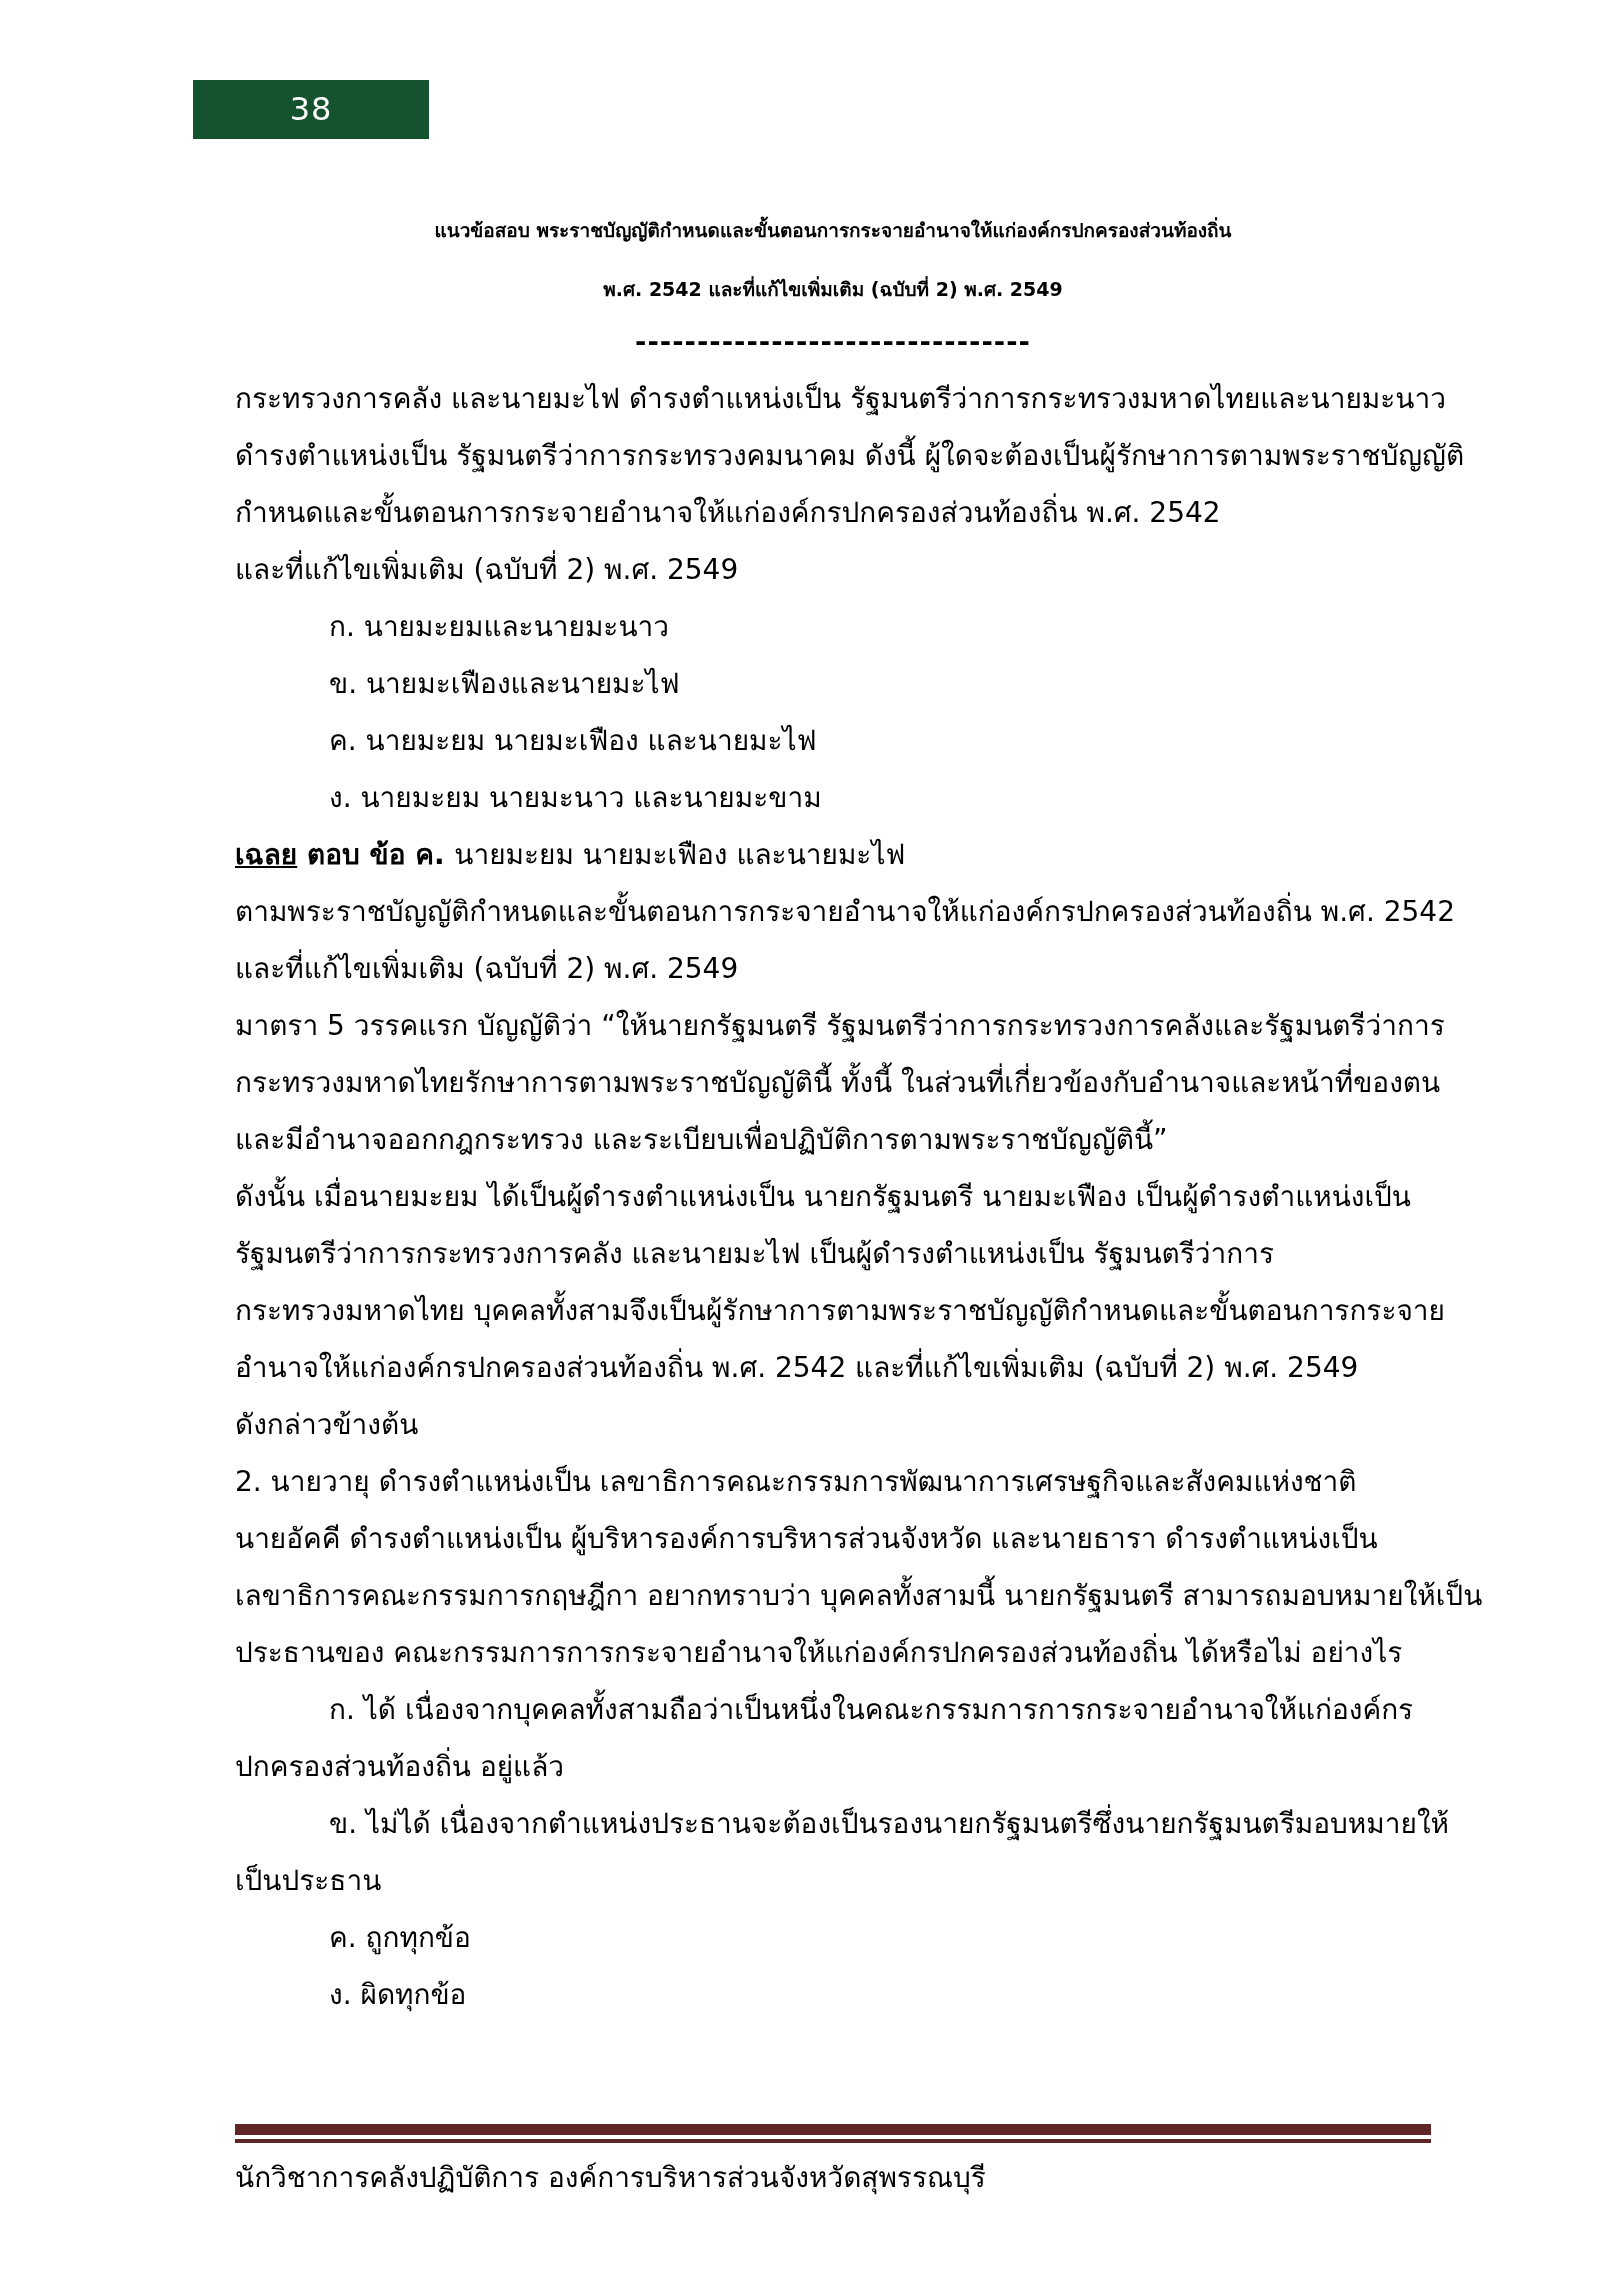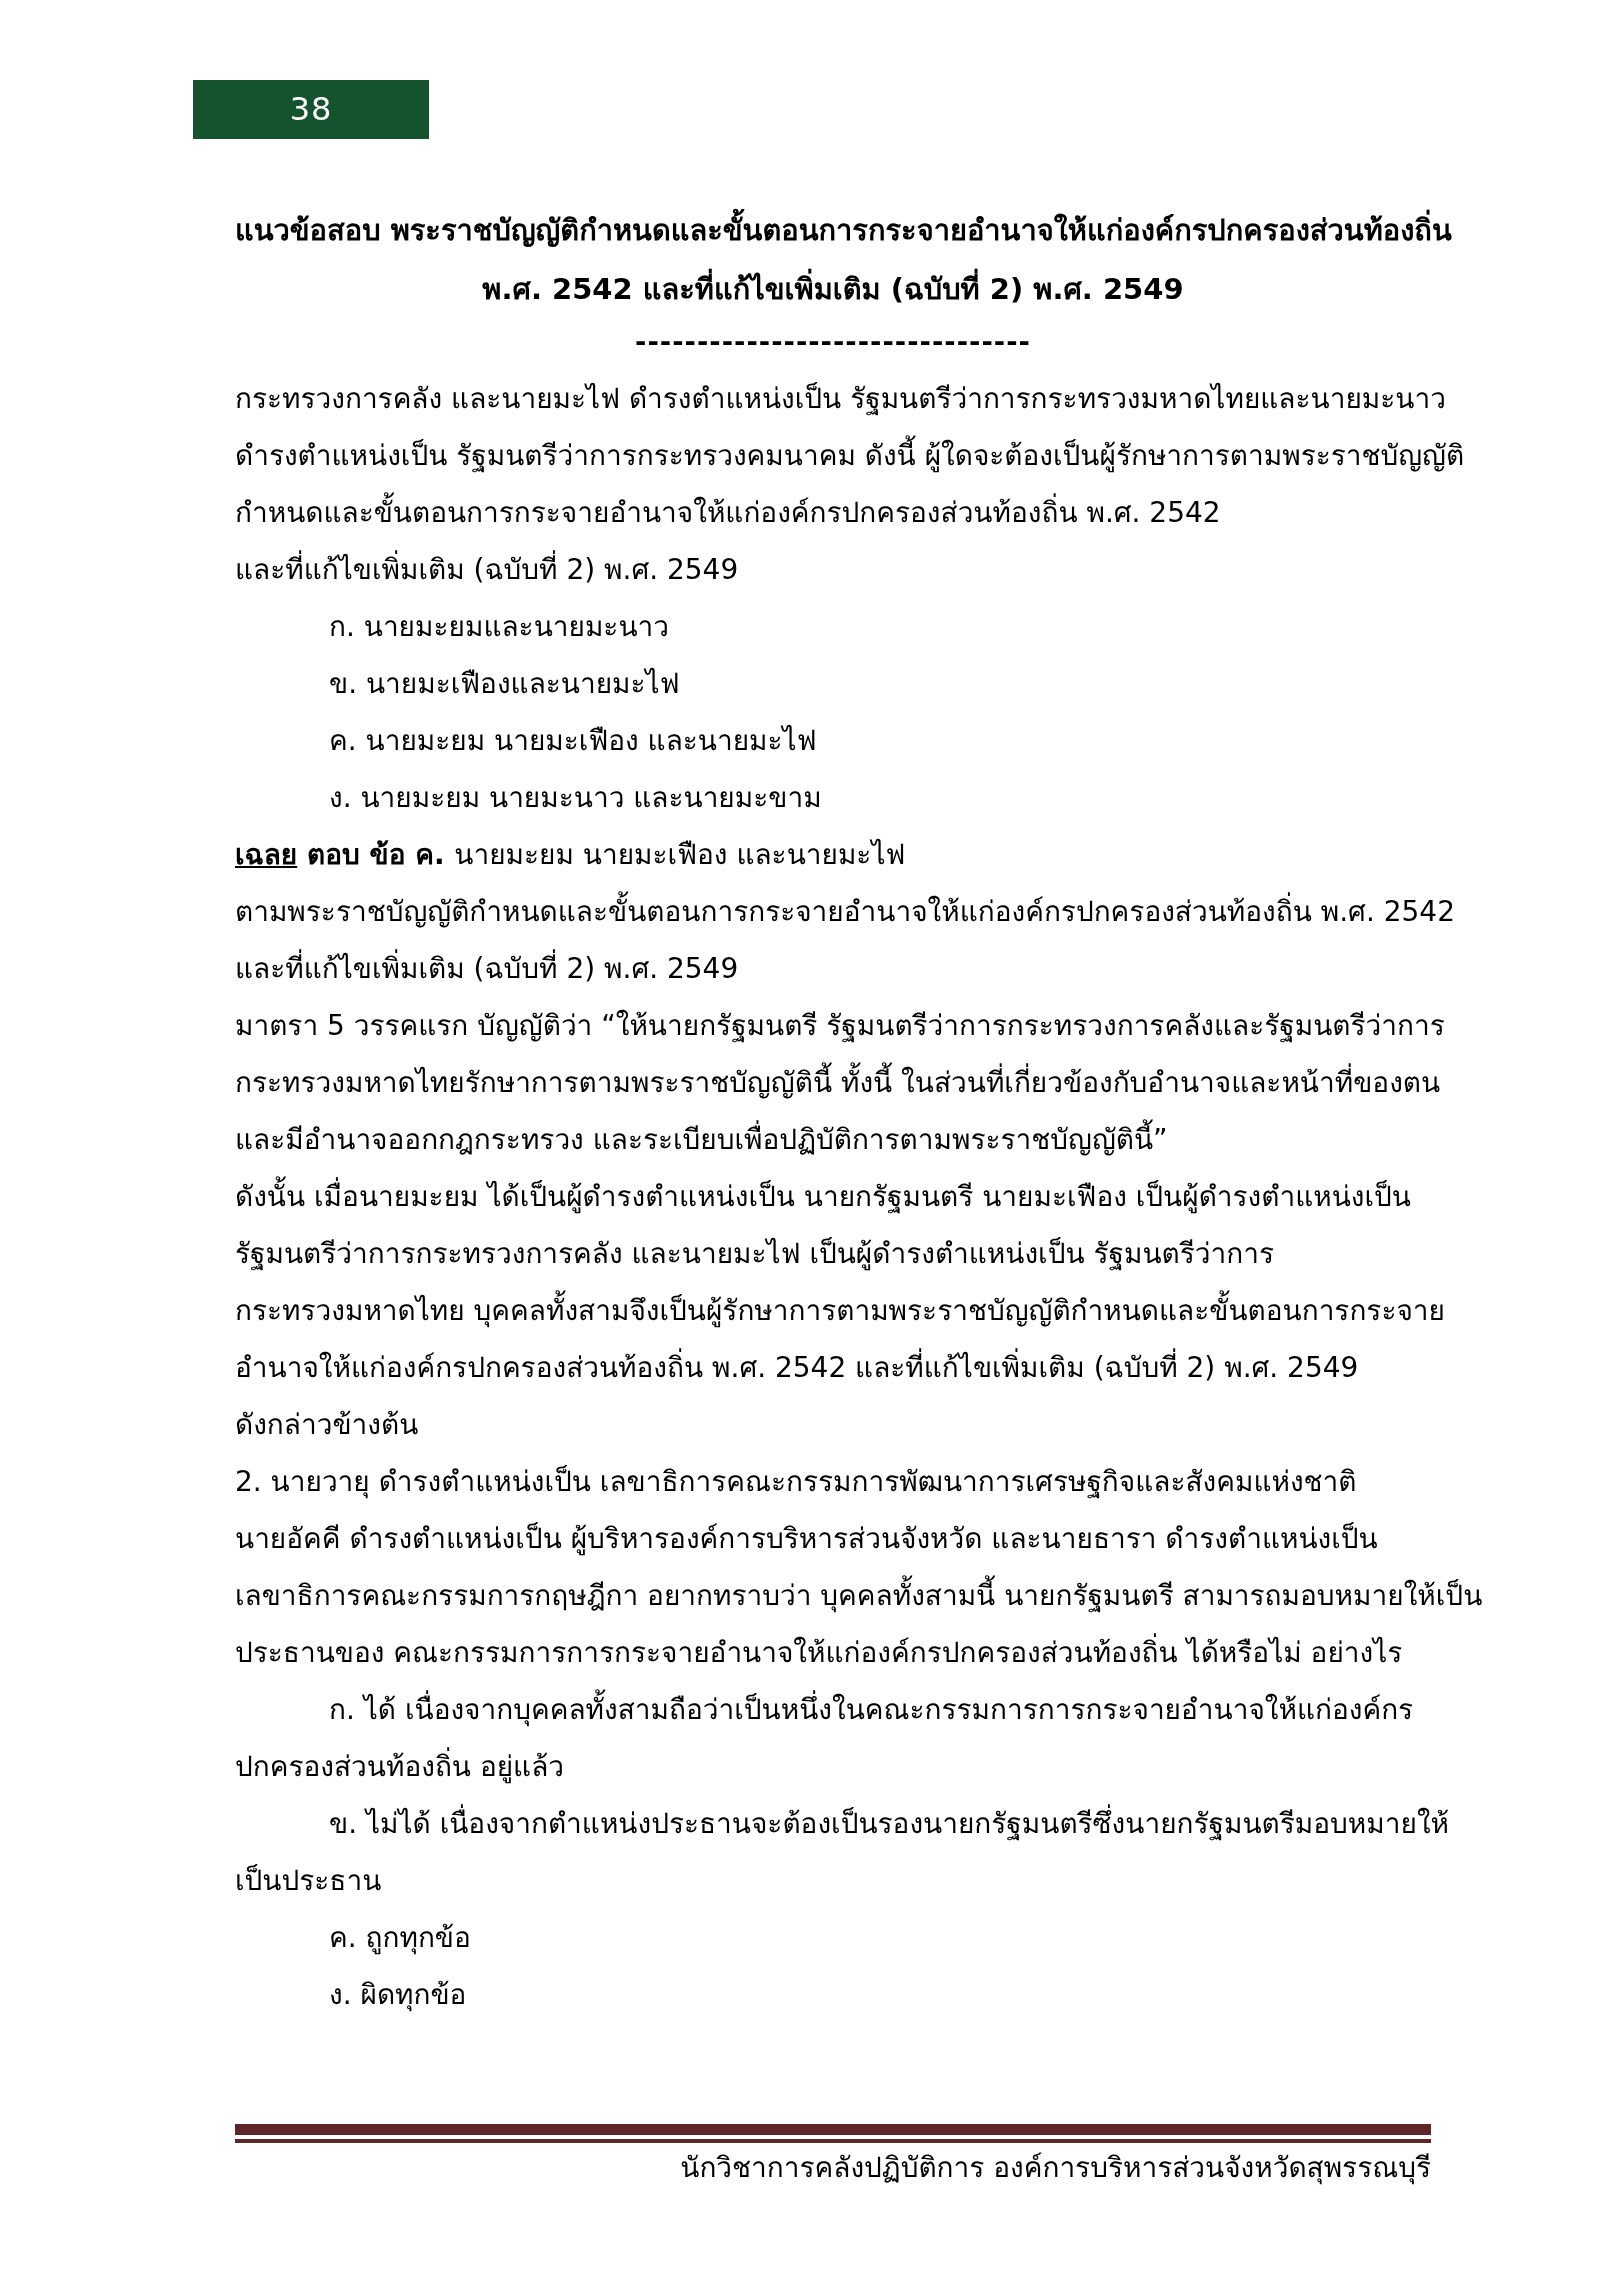--- a/index.html
+++ b/index.html
@@ -28,21 +28,21 @@
     letter-spacing: 1px;
   }
   .doc {
     position: absolute;
     left: 235px; top: 201px;
     width: 1196px;
   }
   .title-line {
     text-align: center;
     font-weight: bold;
-    font-size: 29px;
+    font-size: 19px;
     height: 59px;
     line-height: 59px;
     white-space: nowrap;
   }
   .divider-line {
     text-align: center;
     font-weight: bold;
     font-size: 27.4px;
     height: 51px;
     line-height: 45px;
@@ -59,22 +59,21 @@
   .line span.u { text-decoration: underline; text-align: center; }
   .footer {
     position: absolute;
     left: 235px; top: 2124px;
     width: 1196px;
   }
   .footer-rule-thick { height: 10.8px; background: #5e2626; }
   .footer-rule-gap { height: 3.9px; background: #ffffff; }
   .footer-rule-thin { height: 3.9px; background: #5e2626; }
   .footer-credit {
-    margin-top: 3px;
-    text-align: right;
+    margin-top: 13px;
     font-size: 28px;
     line-height: 43px;
     white-space: nowrap;
   }
 </style>
 </head>
 <body>
 
 <div class="page">
 

